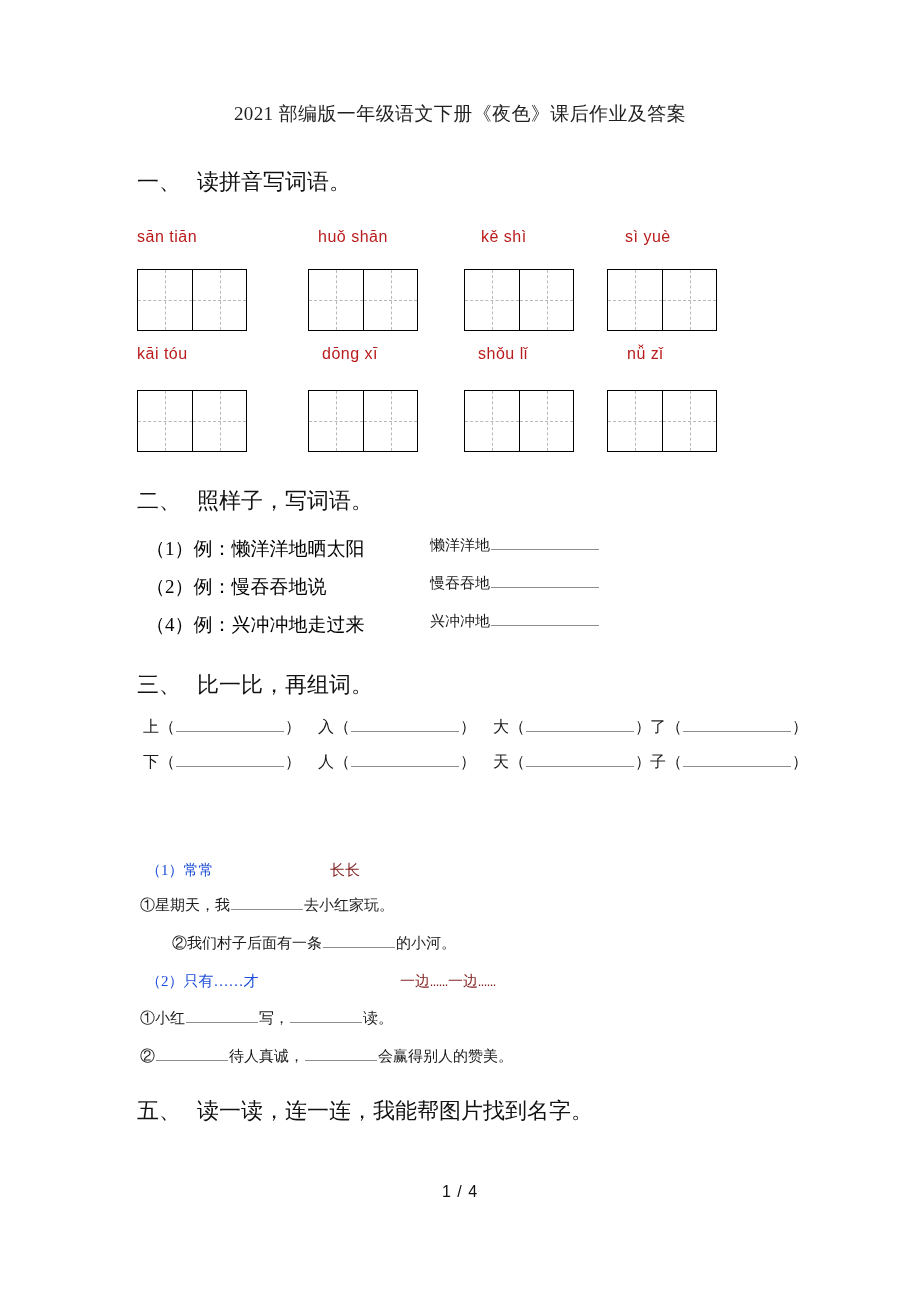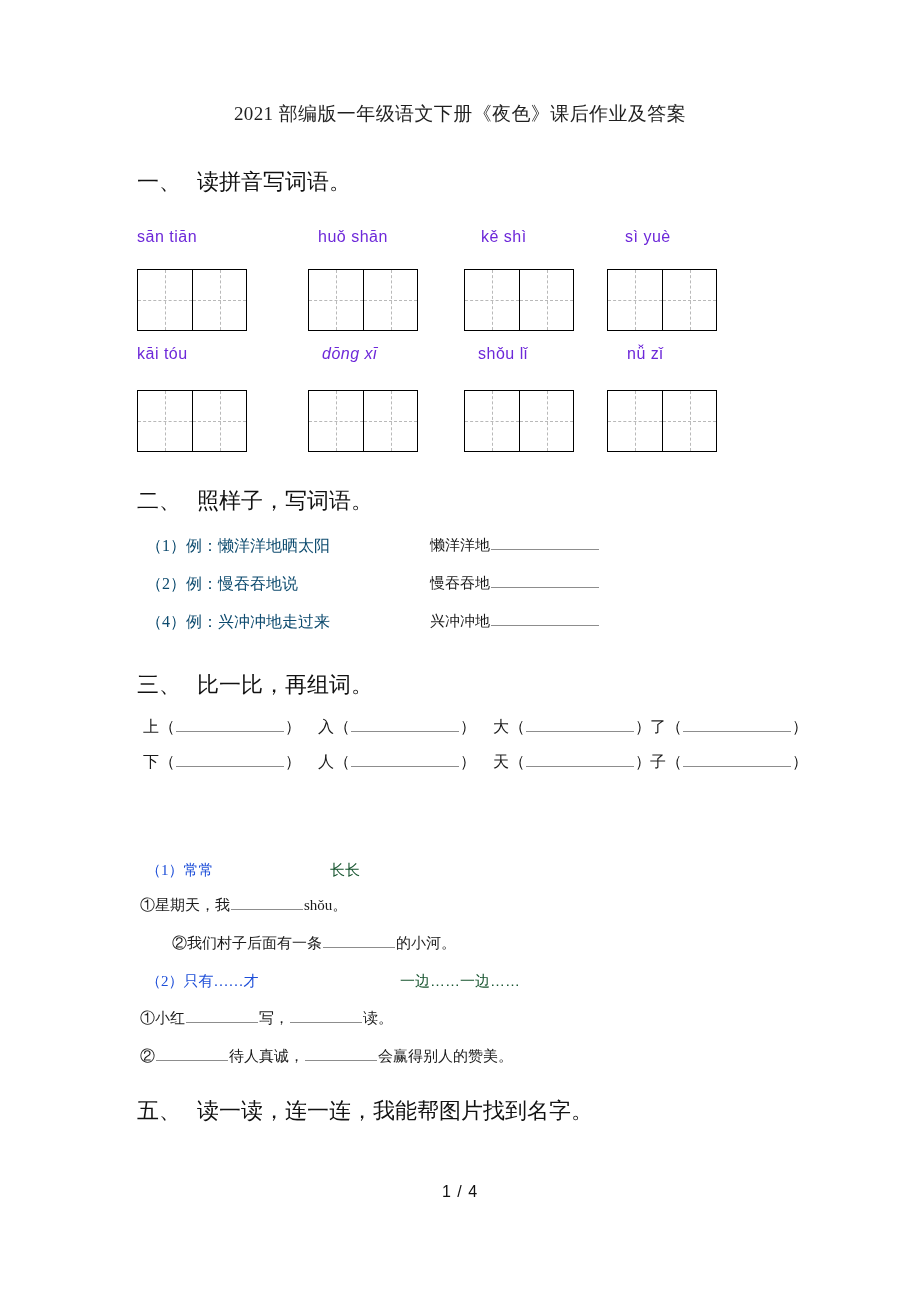--- a/index.html
+++ b/index.html
@@ -51,21 +51,21 @@
   .pinyin-row {
     position: absolute;
     left: 0;
     width: 920px;
     height: 24px;
   }
   .pinyin-cell {
     position: absolute;
     font-family: "Liberation Sans", "DejaVu Sans", sans-serif;
     font-size: 16px;
-    color: #6d28d9;
+    color: #b91c1c;
     white-space: nowrap;
     letter-spacing: 0.5px;
   }
 
   
   .grid-row {
     position: absolute;
     left: 0;
     width: 920px;
     height: 64px;
@@ -127,21 +127,21 @@
     margin: 0 1px;
   }
   .blank.w-long  { width: 108px; }
   .blank.w-mid   { width: 72px; }
 
   
   .ex-row { position: absolute; left: 0; width: 920px; height: 22px; }
   .ex-left {
     position: absolute; left: 146px;
     font-family: "Liberation Serif", "DejaVu Serif", serif;
-    font-size: 16px; color: #0c4a6e; white-space: nowrap;
+    font-size: 19px; color: #000000; white-space: nowrap;
   }
   .ex-right {
     position: absolute; left: 430px;
     font-family: "Liberation Serif", "DejaVu Serif", serif;
     font-size: 15px; color: #1a1a1a; white-space: nowrap;
   }
 
   
   .cmp-row { position: absolute; left: 0; width: 920px; height: 30px; }
   .cmp-item {
@@ -155,22 +155,22 @@
 
   
   .choice-row { position: absolute; left: 0; width: 920px; height: 24px; }
   .choice-a {
     position: absolute; left: 146px;
     font-family: "Liberation Serif", "DejaVu Serif", serif;
     font-size: 15px; color: #1d4ed8; white-space: nowrap;
   }
   .choice-b {
     position: absolute;
-    font-family: Liberation Sans, sans-serif;
-    font-size: 15px; color: #14532d; white-space: nowrap;
+    font-family: Liberation Mono, monospace;
+    font-size: 15px; color: #7f1d1d; white-space: nowrap;
   }
 
   
   .footer {
     position: absolute;
     left: 0;
     top: 1183px;
     width: 920px;
     text-align: center;
     font-family: "Liberation Sans", "DejaVu Sans", sans-serif;
@@ -211,21 +211,21 @@
       <div class="cell"></div>
     </div>
     <div class="tzg" style="left:607px;">
       <div class="cell"></div>
       <div class="cell"></div>
     </div>
   </div>
 
   <div class="pinyin-row" style="top:345px;">
     <span class="pinyin-cell" style="left:137px;">kāi  tóu</span>
-    <span class="pinyin-cell" style="left:322px;font-style:italic;">dōng  xī</span>
+    <span class="pinyin-cell" style="left:322px;">dōng  xī</span>
     <span class="pinyin-cell" style="left:478px;">shǒu  lǐ</span>
     <span class="pinyin-cell" style="left:627px;">nǚ  zǐ</span>
   </div>
 
   <div class="grid-row" style="top:390px;">
     <div class="tzg" style="left:137px;">
       <div class="cell"></div>
       <div class="cell"></div>
     </div>
     <div class="tzg" style="left:308px;">
@@ -303,21 +303,21 @@
 
 
   <div class="choice-row" style="top:861px;">
     <span class="choice-a">
       <span>（1）</span><span>常常</span>
     </span>
     <span class="choice-b" style="left:330px;">长长</span>
   </div>
 
   <div class="body-line flush" style="top:896px;">
-    <span>①</span><span>星期天，我</span><span class="blank w-mid"></span><span>shǒu。</span>
+    <span>①</span><span>星期天，我</span><span class="blank w-mid"></span><span>去小红家玩。</span>
   </div>
 
   <div class="body-line flush" style="top:934px;margin-left:32px;">
     <span>②</span><span>我们村子后面有一条</span><span class="blank w-mid"></span><span>的小河。</span>
   </div>
 
   <div class="choice-row" style="top:972px;">
     <span class="choice-a">
       <span>（2）</span><span>只有……才</span>
     </span>

